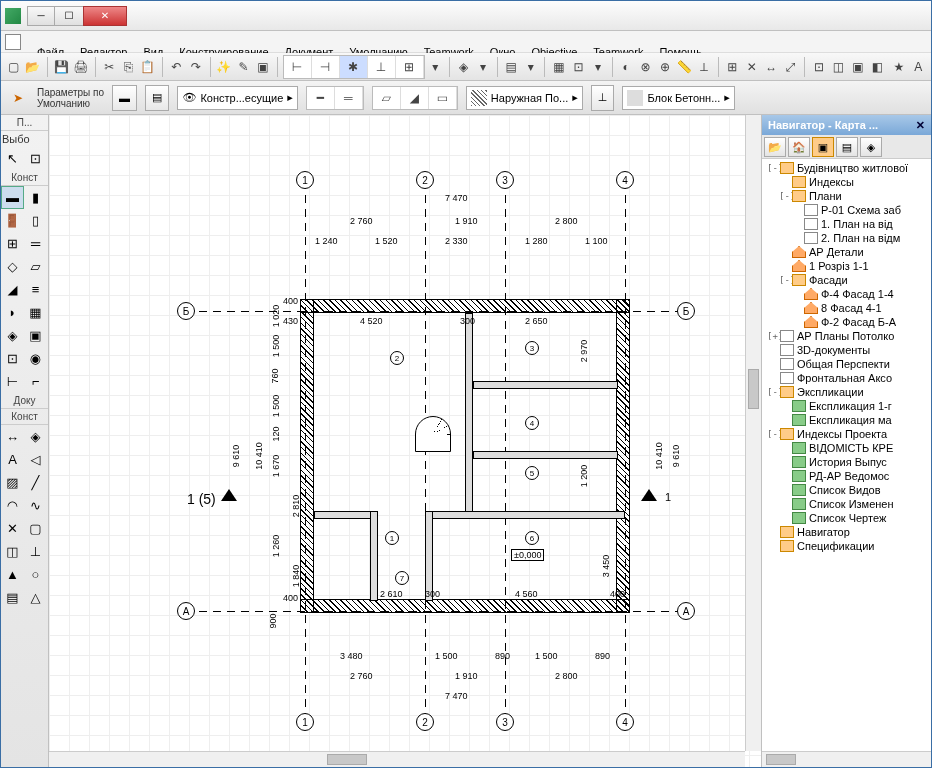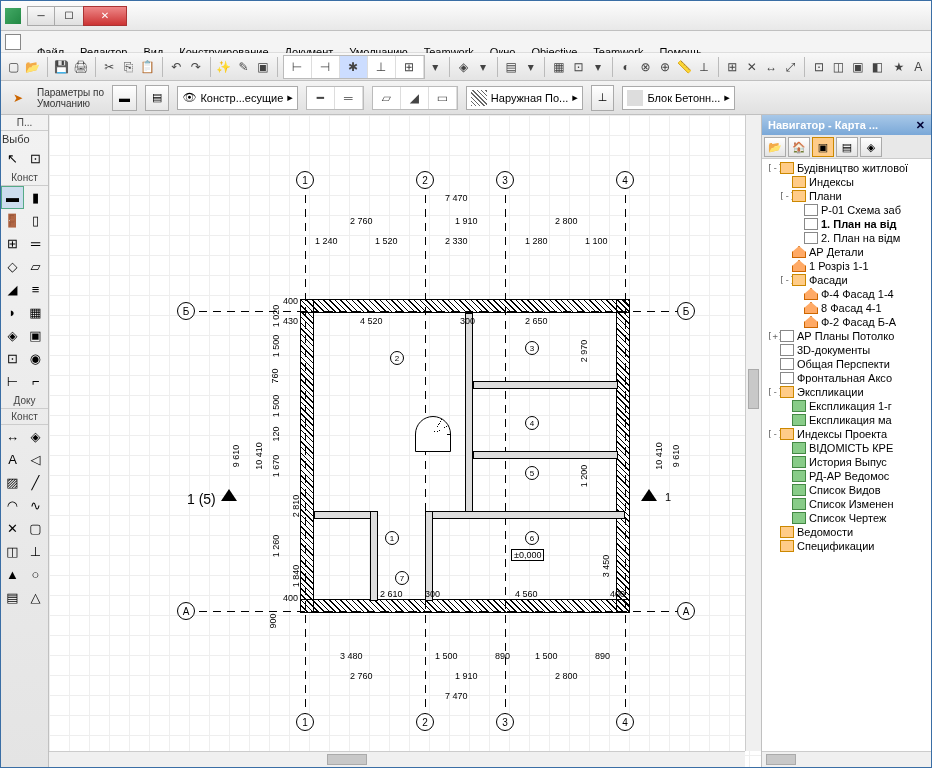--- a/index.html
+++ b/index.html
@@ -65,21 +65,21 @@
 
 
 .navigator { width:170px; background:#eab308; border-left:1px solid #c0c0c0; display:flex; flex-direction:column; }
 .nav-title { height:20px; background:linear-gradient(#a8c8e8,#7aa8d8); color:#fff; font-weight:bold; display:flex; align-items:center; padding:0 6px; justify-content:space-between; font-size:11px; }
 .nav-title .x { cursor:pointer; color:#003; }
 .nav-tabs { height:24px; display:flex; gap:2px; padding:2px; background:#e8e8e8; border-bottom:1px solid #ccc; }
 .nav-tab { width:22px; height:20px; border:1px solid #aaa; background:linear-gradient(#fff,#e4e4e4); cursor:pointer; display:flex; align-items:center; justify-content:center; font-size:11px;}
 .nav-tab.active { background:#fc8; border-color:#c80; }
 .tree { flex:1; overflow:auto; background:#fff; padding:2px; font-size:11px; }
 .tree-node { display:flex; align-items:center; gap:3px; padding:1px 0; cursor:pointer; white-space:nowrap; }
-.tree-node.sel { font-weight:bold; }
+.tree-node.sel { font-weight:normal; }
 .tree-ico { width:14px; height:12px; display:inline-block; }
 .ico-folder { background:#fc8; border:1px solid #c80; }
 .ico-doc { background:#fff; border:1px solid #888; }
 .ico-house { background:#fa6; border:1px solid #c60; clip-path: polygon(50% 0, 100% 50%, 100% 100%, 0 100%, 0 50%); }
 .ico-sheet { background:#8c8; border:1px solid #484; }
 .exp { width:10px; text-align:center; color:#666; cursor:pointer; font-family:monospace; }
 .ind { display:inline-block; }
 .nav-scroll-h { height:16px; background:#f0f0f0; border-top:1px solid #ccc; position:relative; }
 .nav-scroll-h .sb-thumb { position:absolute; left:4px; top:2px; bottom:2px; width:30px; }
 
@@ -544,21 +544,21 @@
           <div class="tree-node">
             <span class="ind" style="width: 12px;"></span>
             <span class="exp" style="font-size: 9px;"></span>
             <span class="tree-ico ico-sheet"></span>
             <span>Список Чертеж</span>
           </div>
           <div class="tree-node">
             <span class="ind" style="width: 0px;"></span>
             <span class="exp" style="font-size: 9px;"></span>
             <span class="tree-ico ico-folder"></span>
-            <span>Ведомости</span>
+            <span>Навигатор</span>
           </div>
           <div class="tree-node">
             <span class="ind" style="width: 0px;"></span>
             <span class="exp" style="font-size: 9px;"></span>
             <span class="tree-ico ico-folder"></span>
             <span>Спецификации</span>
           </div>
         </div>
       <div class="nav-scroll-h">
           <div class="sb-thumb"></div>

